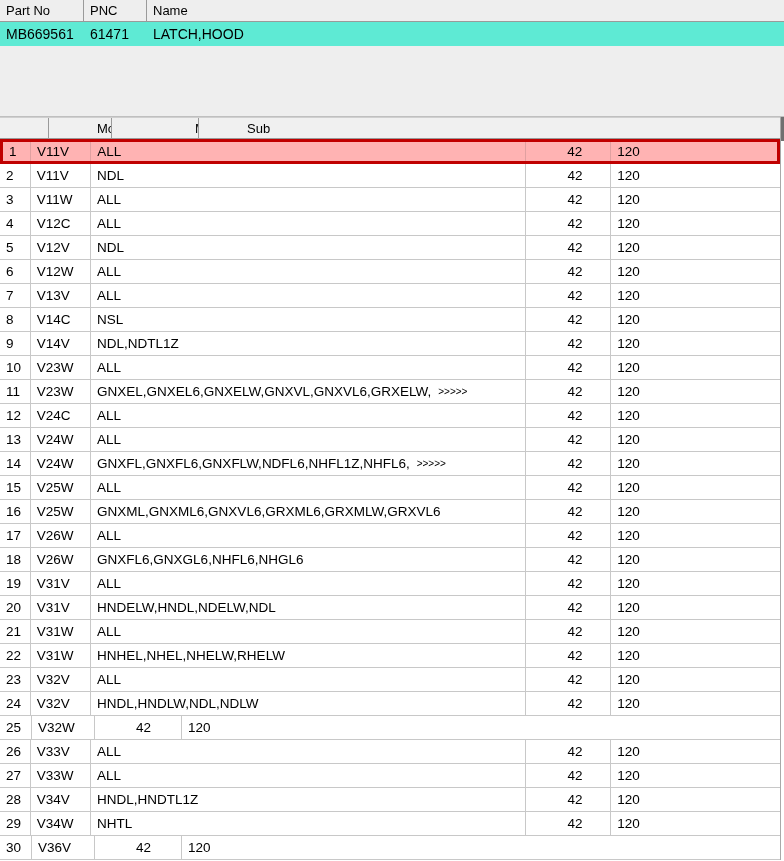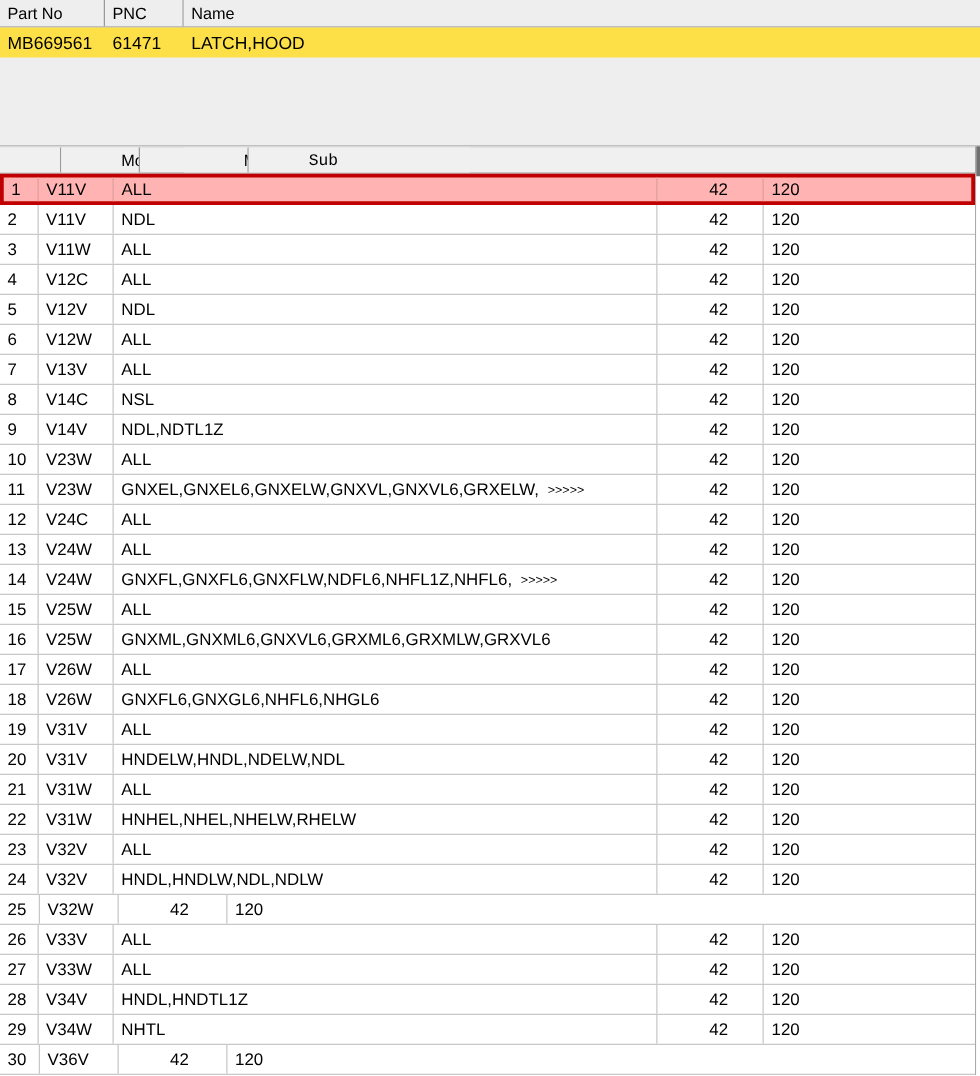--- a/index.html
+++ b/index.html
@@ -46,21 +46,21 @@
     overflow: hidden;
     background: #eeeeee;
   }
   .top-head-cell.c-partno { width: 84px; border-right: 1px solid #9a9a9a; }
   .top-head-cell.c-pnc    { width: 63px; border-right: 1px solid #9a9a9a; }
   .top-head-cell.c-name   { flex: 1 1 auto; }
 
   .top-data-row {
     display: flex;
     height: 24px;
-    background: #fde047;
+    background: #5eead4;
   }
   .top-data-cell {
     box-sizing: border-box;
     padding: 3px 0 0 6px;
     font-size: 14px;
     line-height: 19px;
     white-space: nowrap;
     overflow: hidden;
   }
   .top-data-cell.c-partno { width: 84px; }
@@ -102,21 +102,21 @@
     border-top: 1px solid #cfcfcf;
   }
   .grid-header .gcell {
     background: #f0f0f0;
     border-right: 1px solid #9a9a9a;
     font-size: 13px;
     line-height: 18px;
     padding-top: 2px;
     padding-left: 48px;
   }
-  .grid-header .gcell.c-sub { border-right: none; font-family: Liberation Mono, monospace; }
+  .grid-header .gcell.c-sub { border-right: none; }
 
   .gcell {
     box-sizing: border-box;
     padding: 3px 0 0 6px;
     font-size: 13.5px;
     line-height: 18px;
     white-space: nowrap;
     overflow: hidden;
     border-right: 1px solid #c8c8c8;
   }

